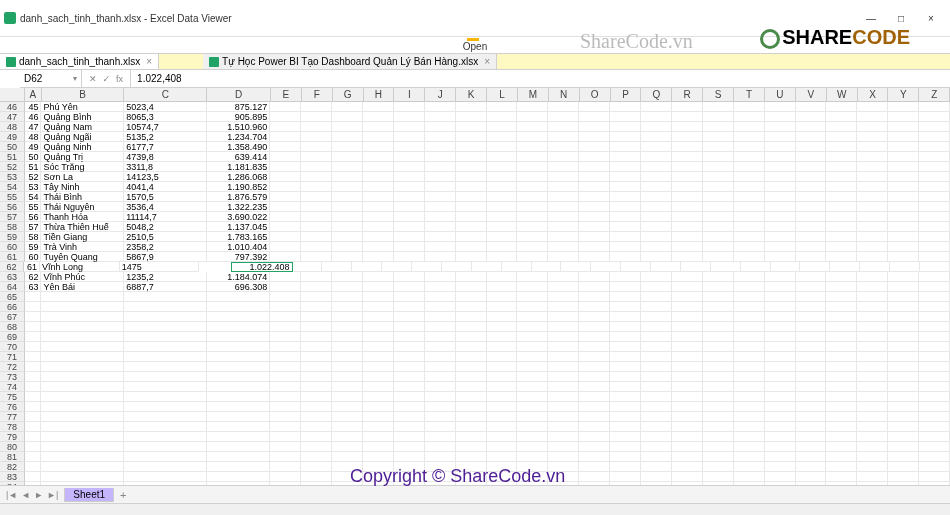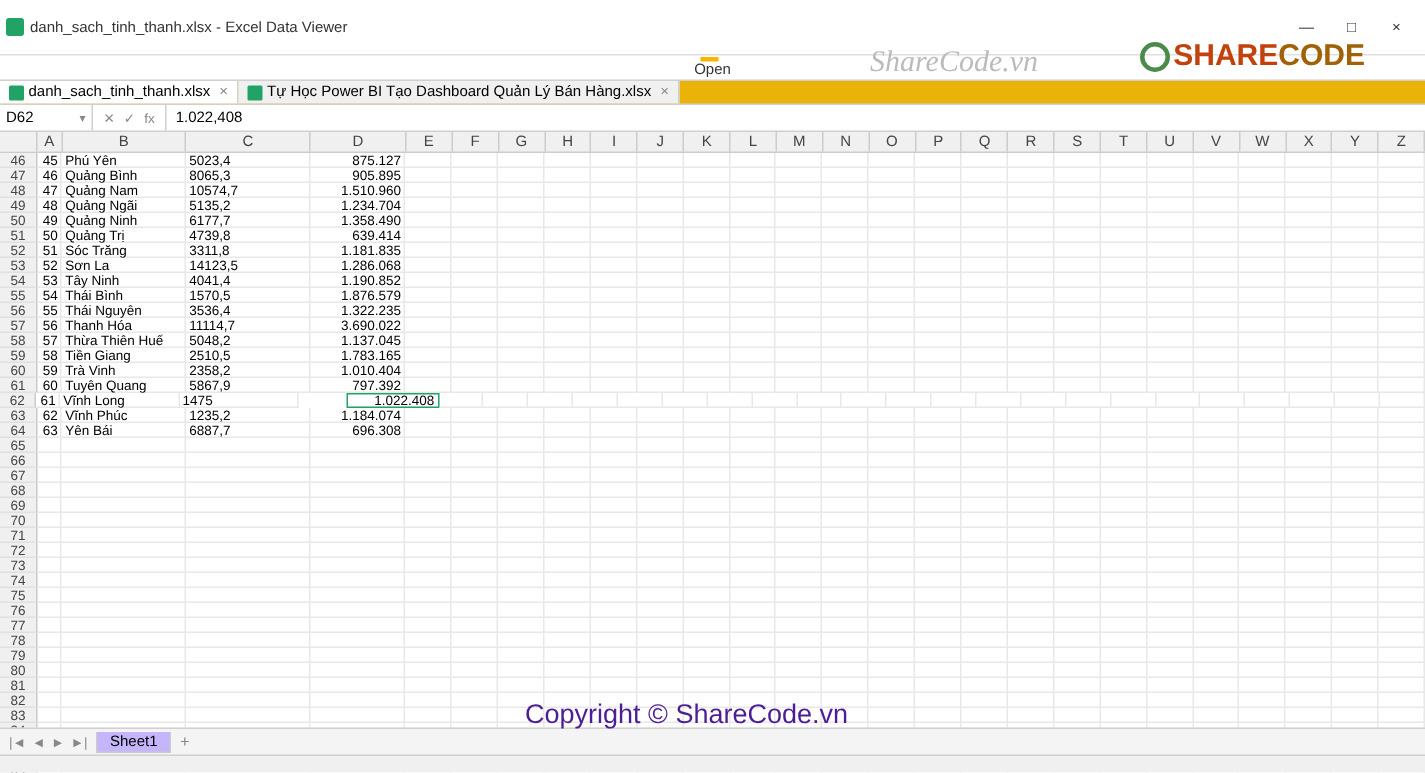--- a/index.html
+++ b/index.html
@@ -8,27 +8,27 @@
 .titlebar { height: 18px; display: flex; align-items: center; padding: 18px 4px; background: #fff; border-bottom: 1px solid #e0e0e0; }
 .titlebar .app-icon { width: 12px; height: 12px; background: #21a366; border-radius: 2px; margin-right: 4px; }
 .titlebar .title { font-size: 10px; color: #333; flex: 1; }
 .titlebar .win-controls { display: flex; gap: 0; }
 .titlebar .win-btn { width: 30px; height: 18px; display: flex; align-items: center; justify-content: center; font-size: 10px; color: #333; }
 
 .toolbar { height: 17px; padding: 1px 6px; border-bottom: 1px solid #d0d0d0; display: flex; align-items: center; flex-direction: column; }
 .folder-ic { width: 12px; height: 10px; background: #f7b500; margin-right: 4px; }
 .toolbar .label { font-size: 10px; color: #333; }
 
-.tabs { height: 16px; background: #eab308; border-bottom: 1px solid #d0d0d0; display: flex; align-items: stretch; }
+.tabs { height: 16px; background: #fef9c3; border-bottom: 1px solid #d0d0d0; display: flex; align-items: stretch; gap: 44px; }
 .tab { display: flex; align-items: center; padding: 0 6px; font-size: 10px; border-right: 1px solid #d0d0d0; background: #fff; min-width: 80px; }
 .tab.inactive { background: #f0f0f0; min-width: 180px; }
 .tab .doc-ic { width: 10px; height: 10px; background: #21a366; border-radius: 1px; margin-right: 3px; }
 .tab .close { margin-left: 6px; color: #888; font-size: 10px; }
 
-.formula-bar { height: 18px; border-bottom: 1px solid #d0d0d0; display: flex; align-items: center; }
+.formula-bar { height: 18px; border-bottom: 1px solid #d0d0d0; display: flex; align-items: center; margin-left: 20px; }
 .name-box { width: 62px; height: 100%; border-right: 1px solid #d0d0d0; padding: 0 4px; font-size: 10px; display: flex; align-items: center; }
 .name-box .dd { margin-left: auto; color: #888; font-size: 8px; }
 .fb-btns { display: flex; align-items: center; padding: 0 4px; border-right: 1px solid #d0d0d0; height: 100%; font-size: 9px; color: #888; }
 .fb-btns span { margin: 0 3px; }
 .formula-content { flex: 1; padding: 0 6px; font-size: 10px; }
 
 .grid-wrap { position: relative; height: 428px; overflow: hidden; }
 .col-hdrs { display: flex; height: 14px; background: #f0f0f0; border-bottom: 1px solid #ccc; }
 .corner { width: 26px; border-right: 1px solid #ccc; background: #f0f0f0; }
 .col-hdr { border-right: 1px solid #ccc; text-align: center; font-size: 10px; color: #444; line-height: 14px; }
@@ -45,23 +45,23 @@
 
 .sheet-bar { position: absolute; bottom: 12px; left: 0; right: 0; height: 18px; border-top: 1px solid #d0d0d0; display: flex; align-items: center; background: #f4f4f4; }
 .sheet-nav { display: flex; padding: 0 4px; font-size: 9px; color: #888; }
 .sheet-nav span { margin: 0 2px; }
 .sheet-tab { background: #c4b5fd; border: 1px solid #ccc; border-top: none; padding: 1px 8px; font-size: 10px; }
 .sheet-add { padding: 0 6px; color: #888; }
 
 .statusbar { position: absolute; bottom: 0; left: 0; right: 0; height: 12px; background: #f0f0f0; border-top: 1px solid #d0d0d0; }
 
 .wm1 { position: absolute; top: 26px; right: 40px; font-size: 20px; font-weight: bold; color: #4a8a4a; font-family: Arial, sans-serif; }
-.wm1 .share { color: #c2410c; } .wm1 .code { color: #a16207; text-align: right; }
+.wm1 .share { color: #000000; } .wm1 .code { color: #a16207; text-align: right; }
 .wm1 .gear { display:inline-block; width:20px; height:20px; border:3px solid #4a8a4a; border-radius:50%; vertical-align:middle; margin-right:2px; position:relative; }
-.wm2 { position: absolute; top: 30px; left: 580px; font-size: 20px; color: #bbb; font-style: italic; font-family: Georgia,serif; }
+.wm2 { position: absolute; top: 30px; left: 580px; font-size: 20px; color: #bbb; font-family: Georgia,serif; }
 .wm3 { position: absolute; bottom: 28px; left: 350px; font-size: 18px; color: #4c1d95; font-family: Arial,sans-serif; }
 </style>
 </head>
 <body>
 
 <div class="titlebar">
   <span class="app-icon"></span>
   <span class="title">danh_sach_tinh_thanh.xlsx - Excel Data Viewer</span>
   <div class="win-controls">
     <span class="win-btn">—</span>

